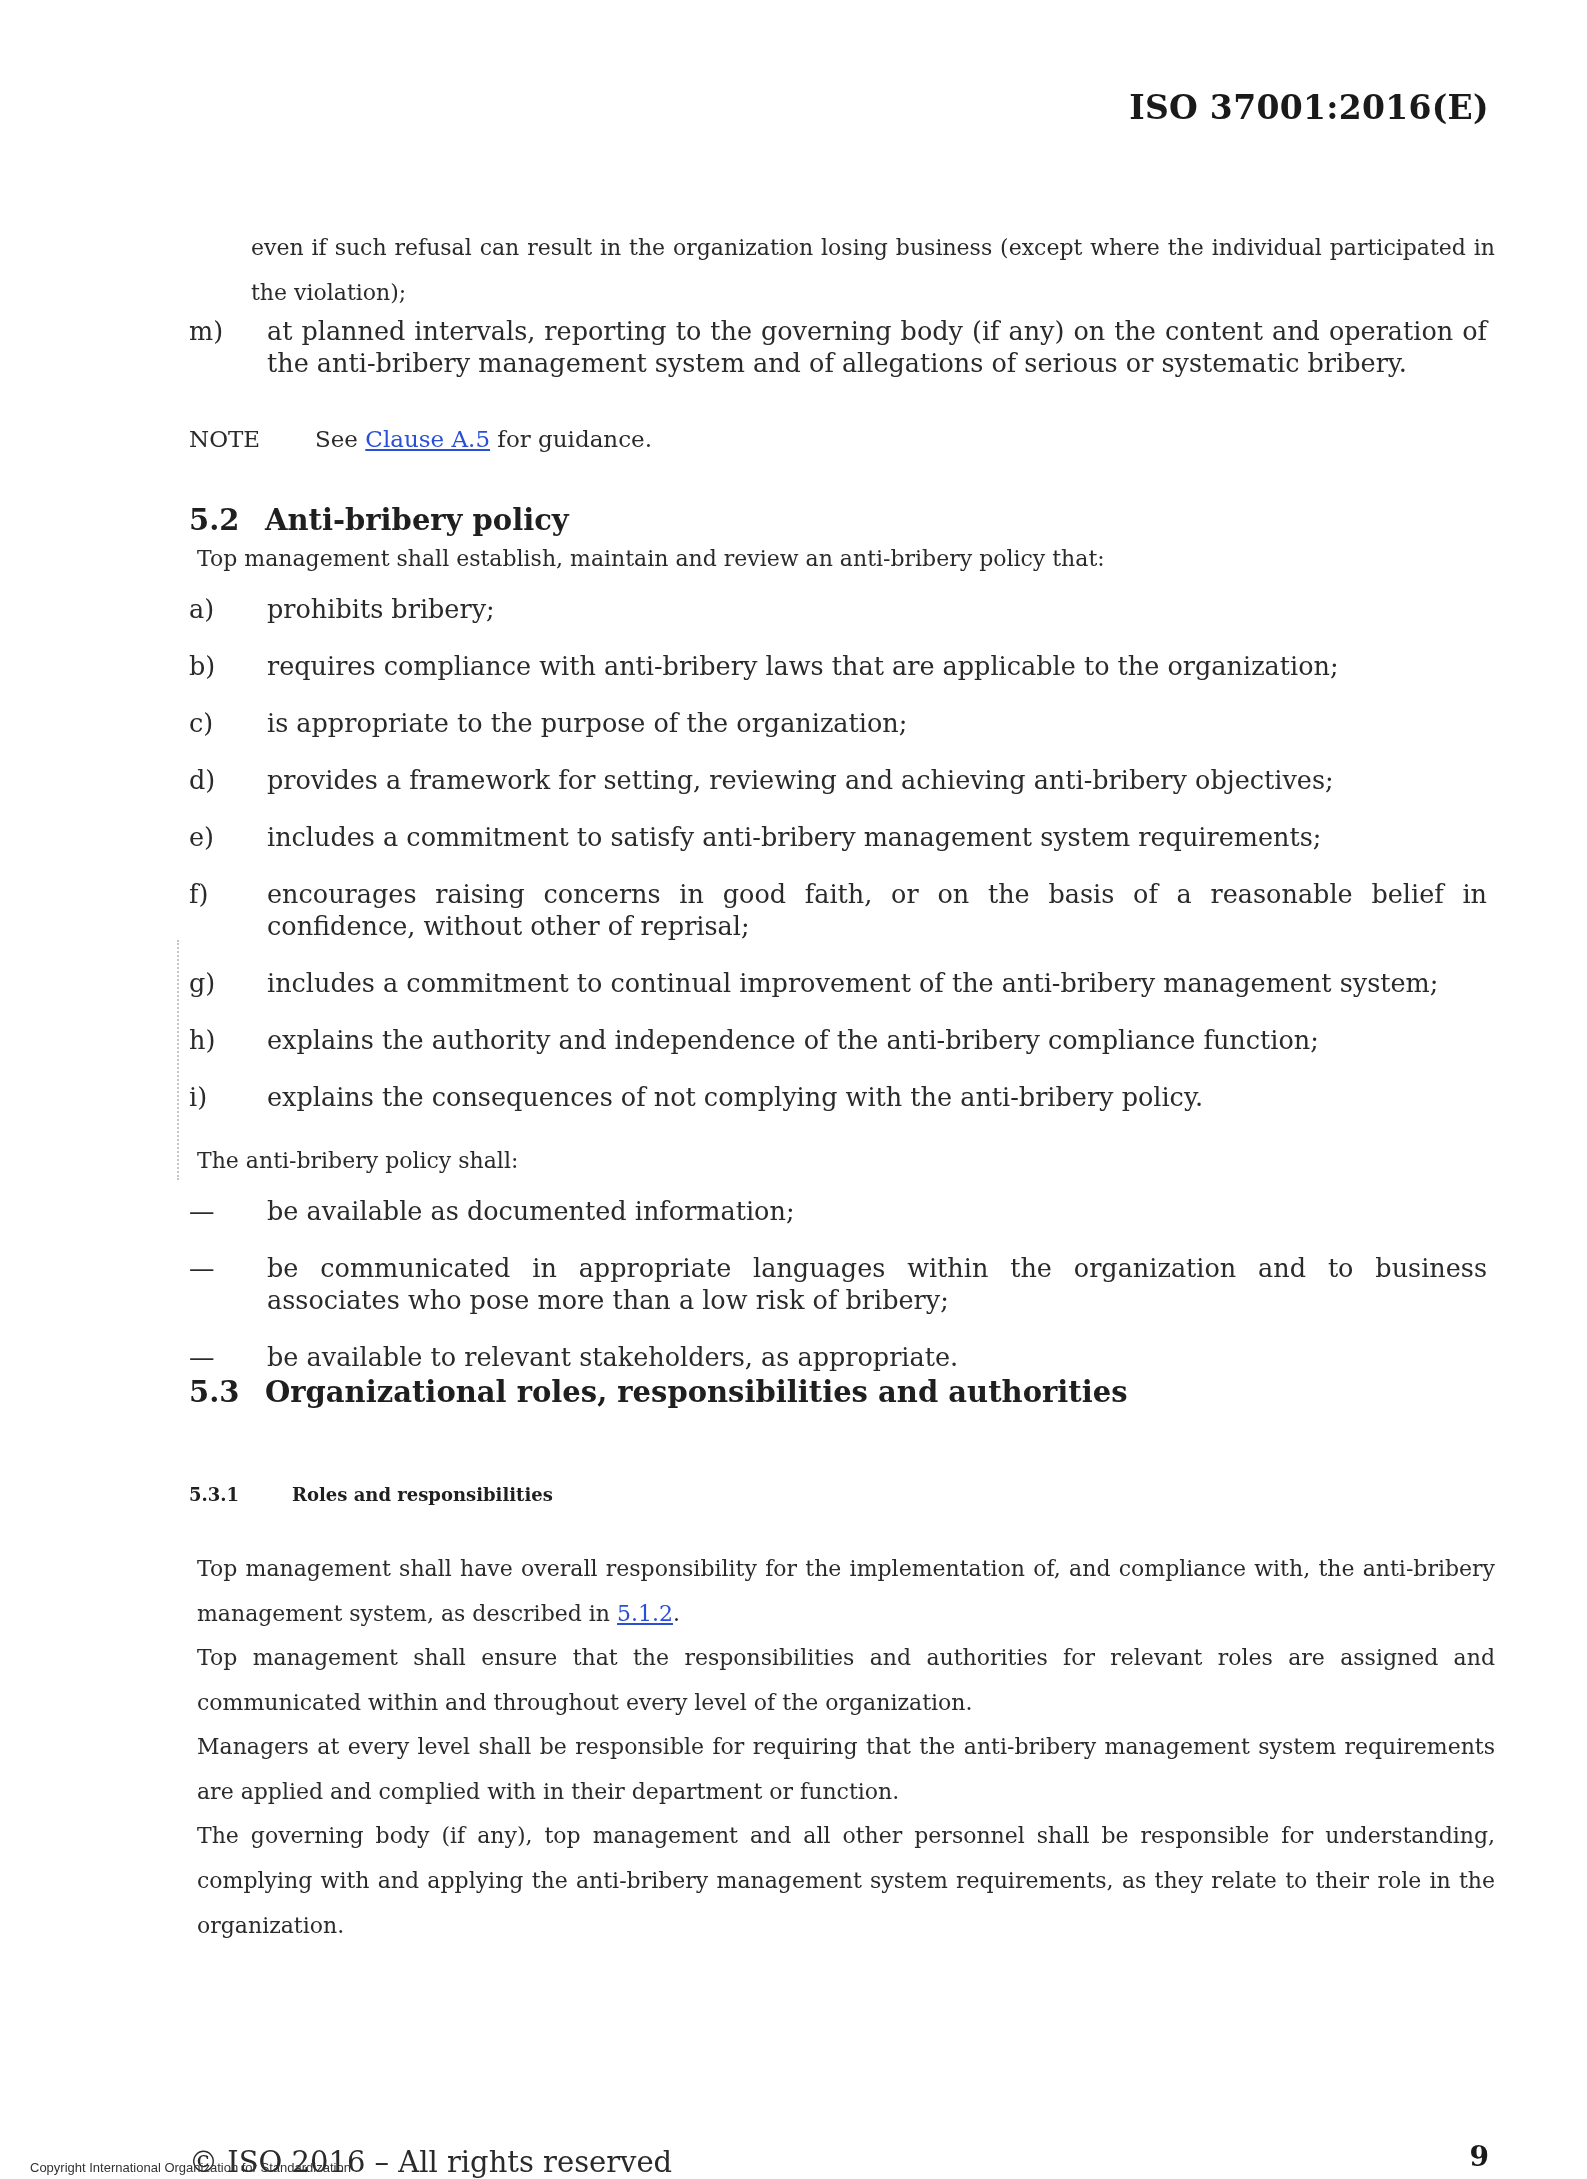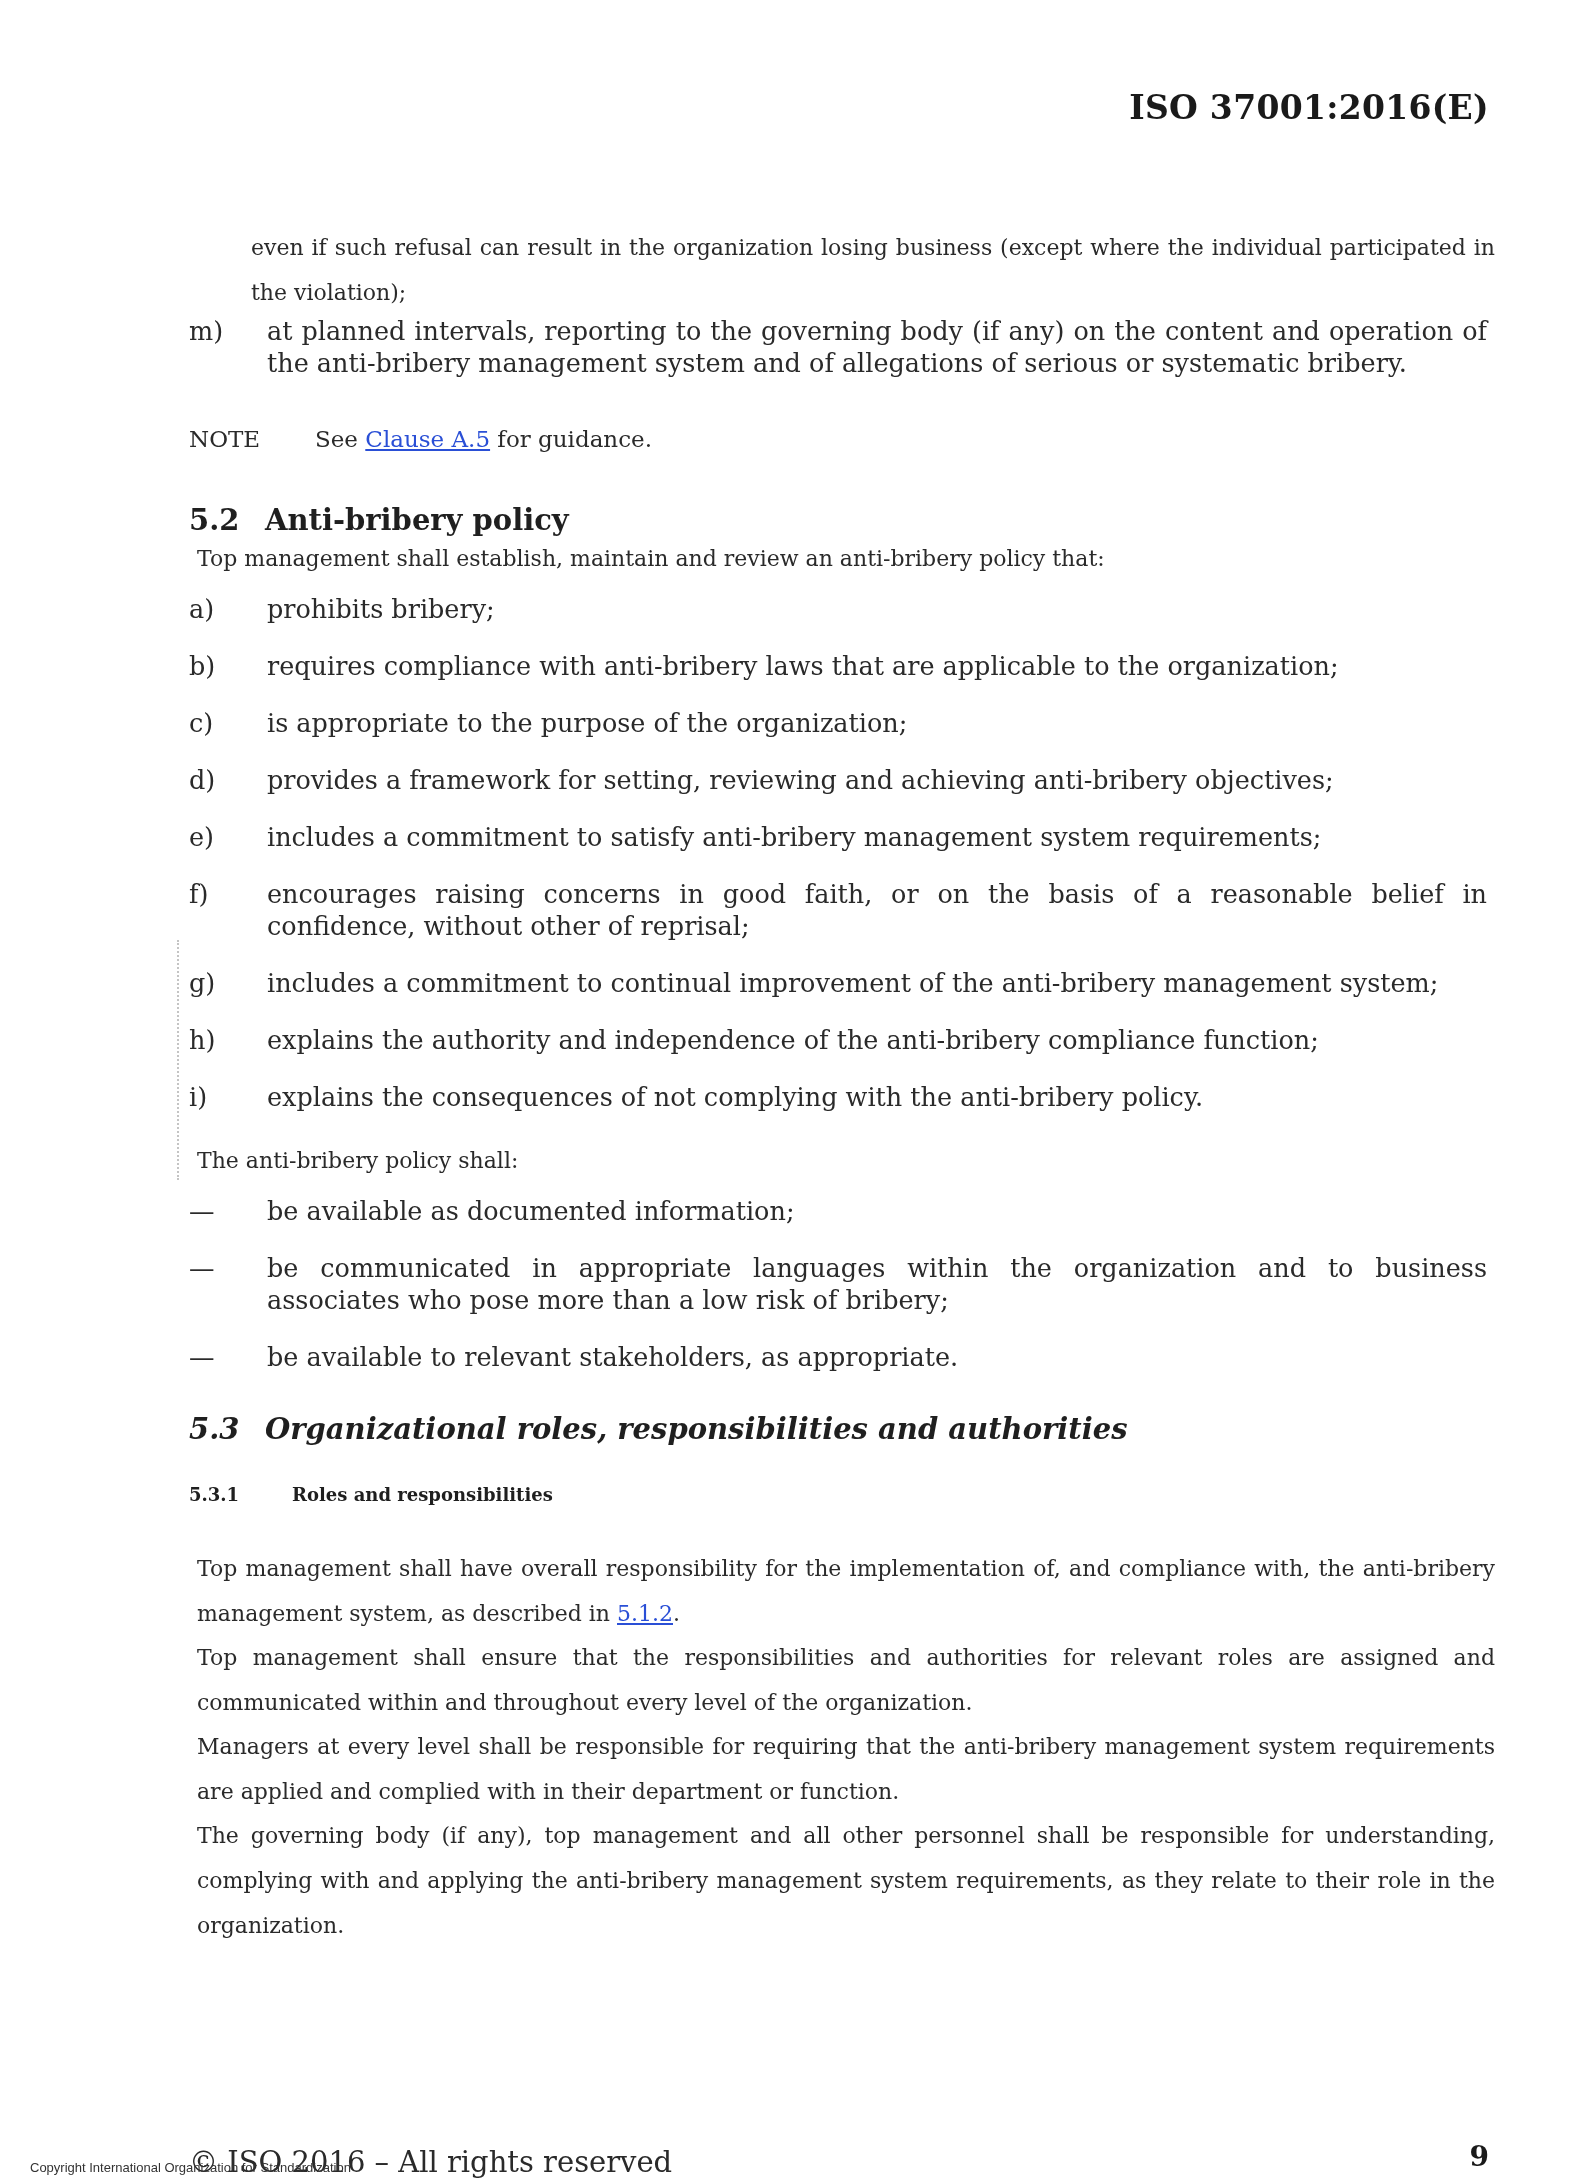--- a/index.html
+++ b/index.html
@@ -92,21 +92,21 @@
     </div>
   <div class="li" style="top:1252px;">
       <span class="lbl">—</span>
       <span class="txt">be communicated in appropriate languages within the organization and to business associates who pose more than a low risk of bribery;</span>
     </div>
   <div class="li" style="top:1341px;">
       <span class="lbl">—</span>
       <span class="txt">be available to relevant stakeholders, as appropriate.</span>
     </div>
 
-  <div class="h2" style="top:1412px;font-style:italic;">
+  <div class="h2" style="top:1375px;">
     <span class="num">5.3</span><span>Organizational roles, responsibilities and authorities</span>
   </div>
 
   <div class="h3" style="top:1484px;">
     <span class="num">5.3.1</span><span>Roles and responsibilities</span>
   </div>
 
   <div class="p" style="top:1546px;"><span>Top management shall have overall responsibility for the implementation of, and compliance with, the anti-bribery management system, as described in </span><a class="link">5.1.2</a><span>.</span></div>
 
   <div class="p" style="top:1635px;">Top management shall ensure that the responsibilities and authorities for relevant roles are assigned and communicated within and throughout every level of the organization.</div>

